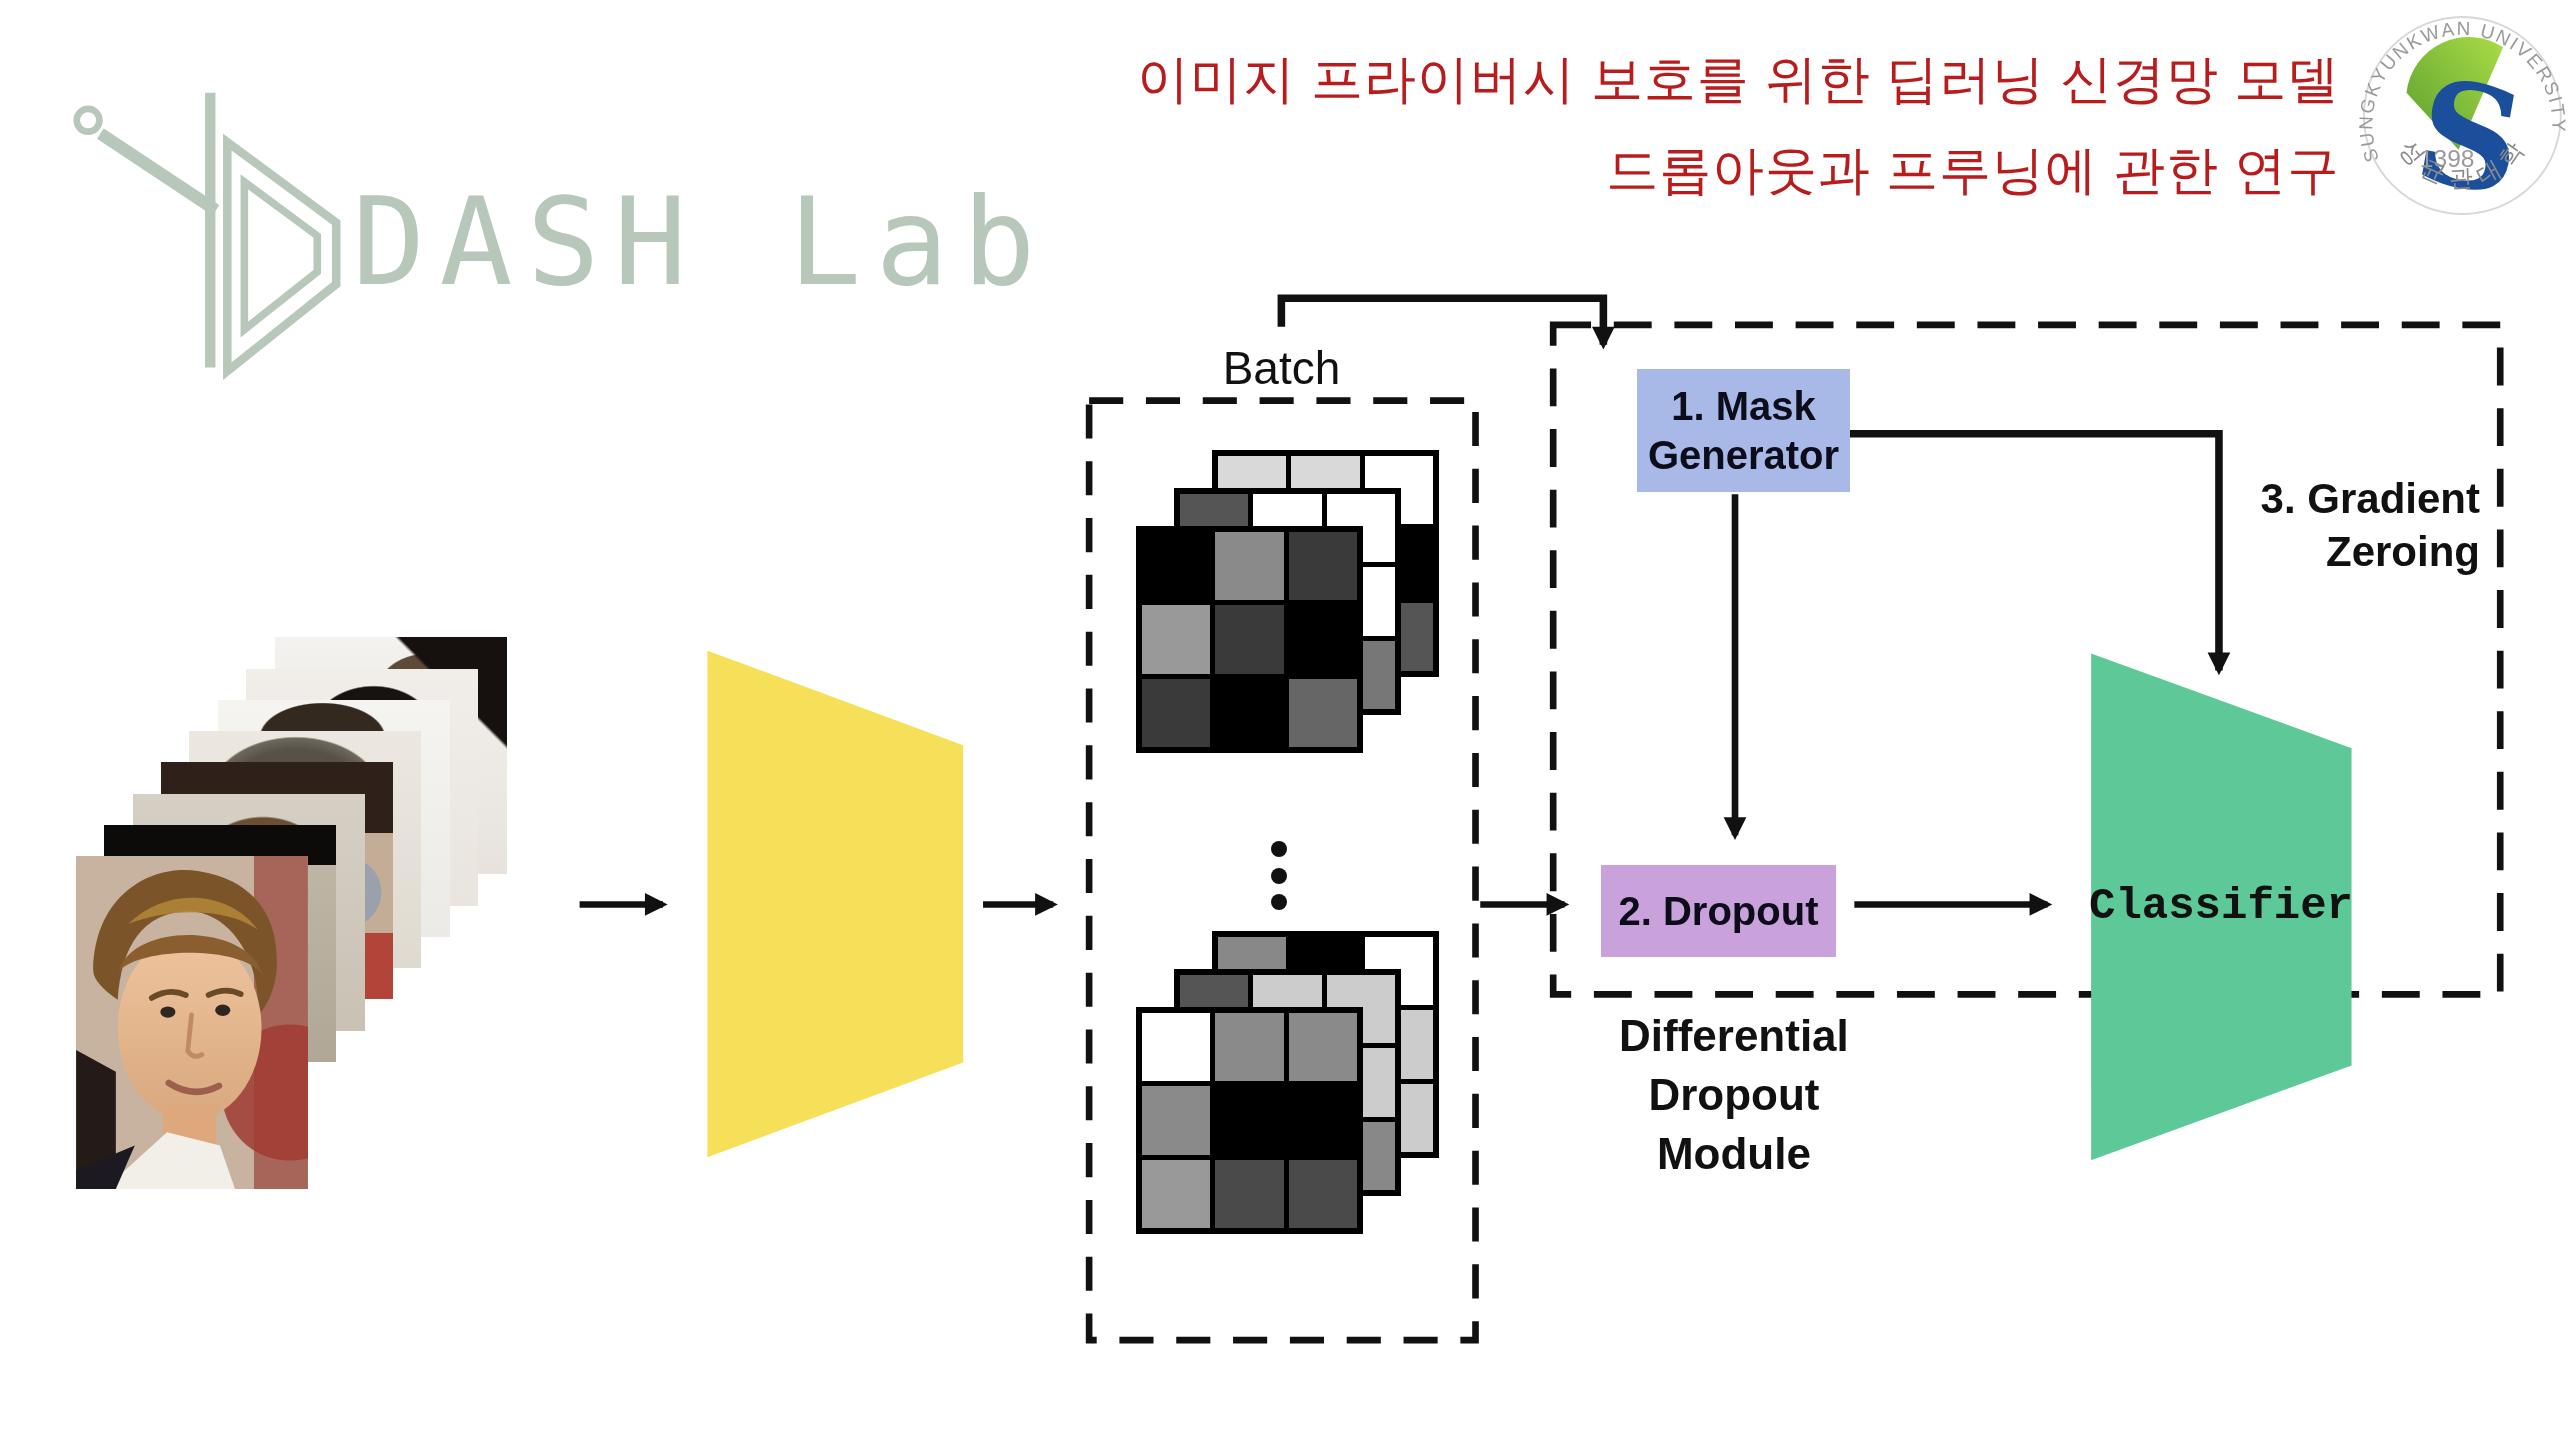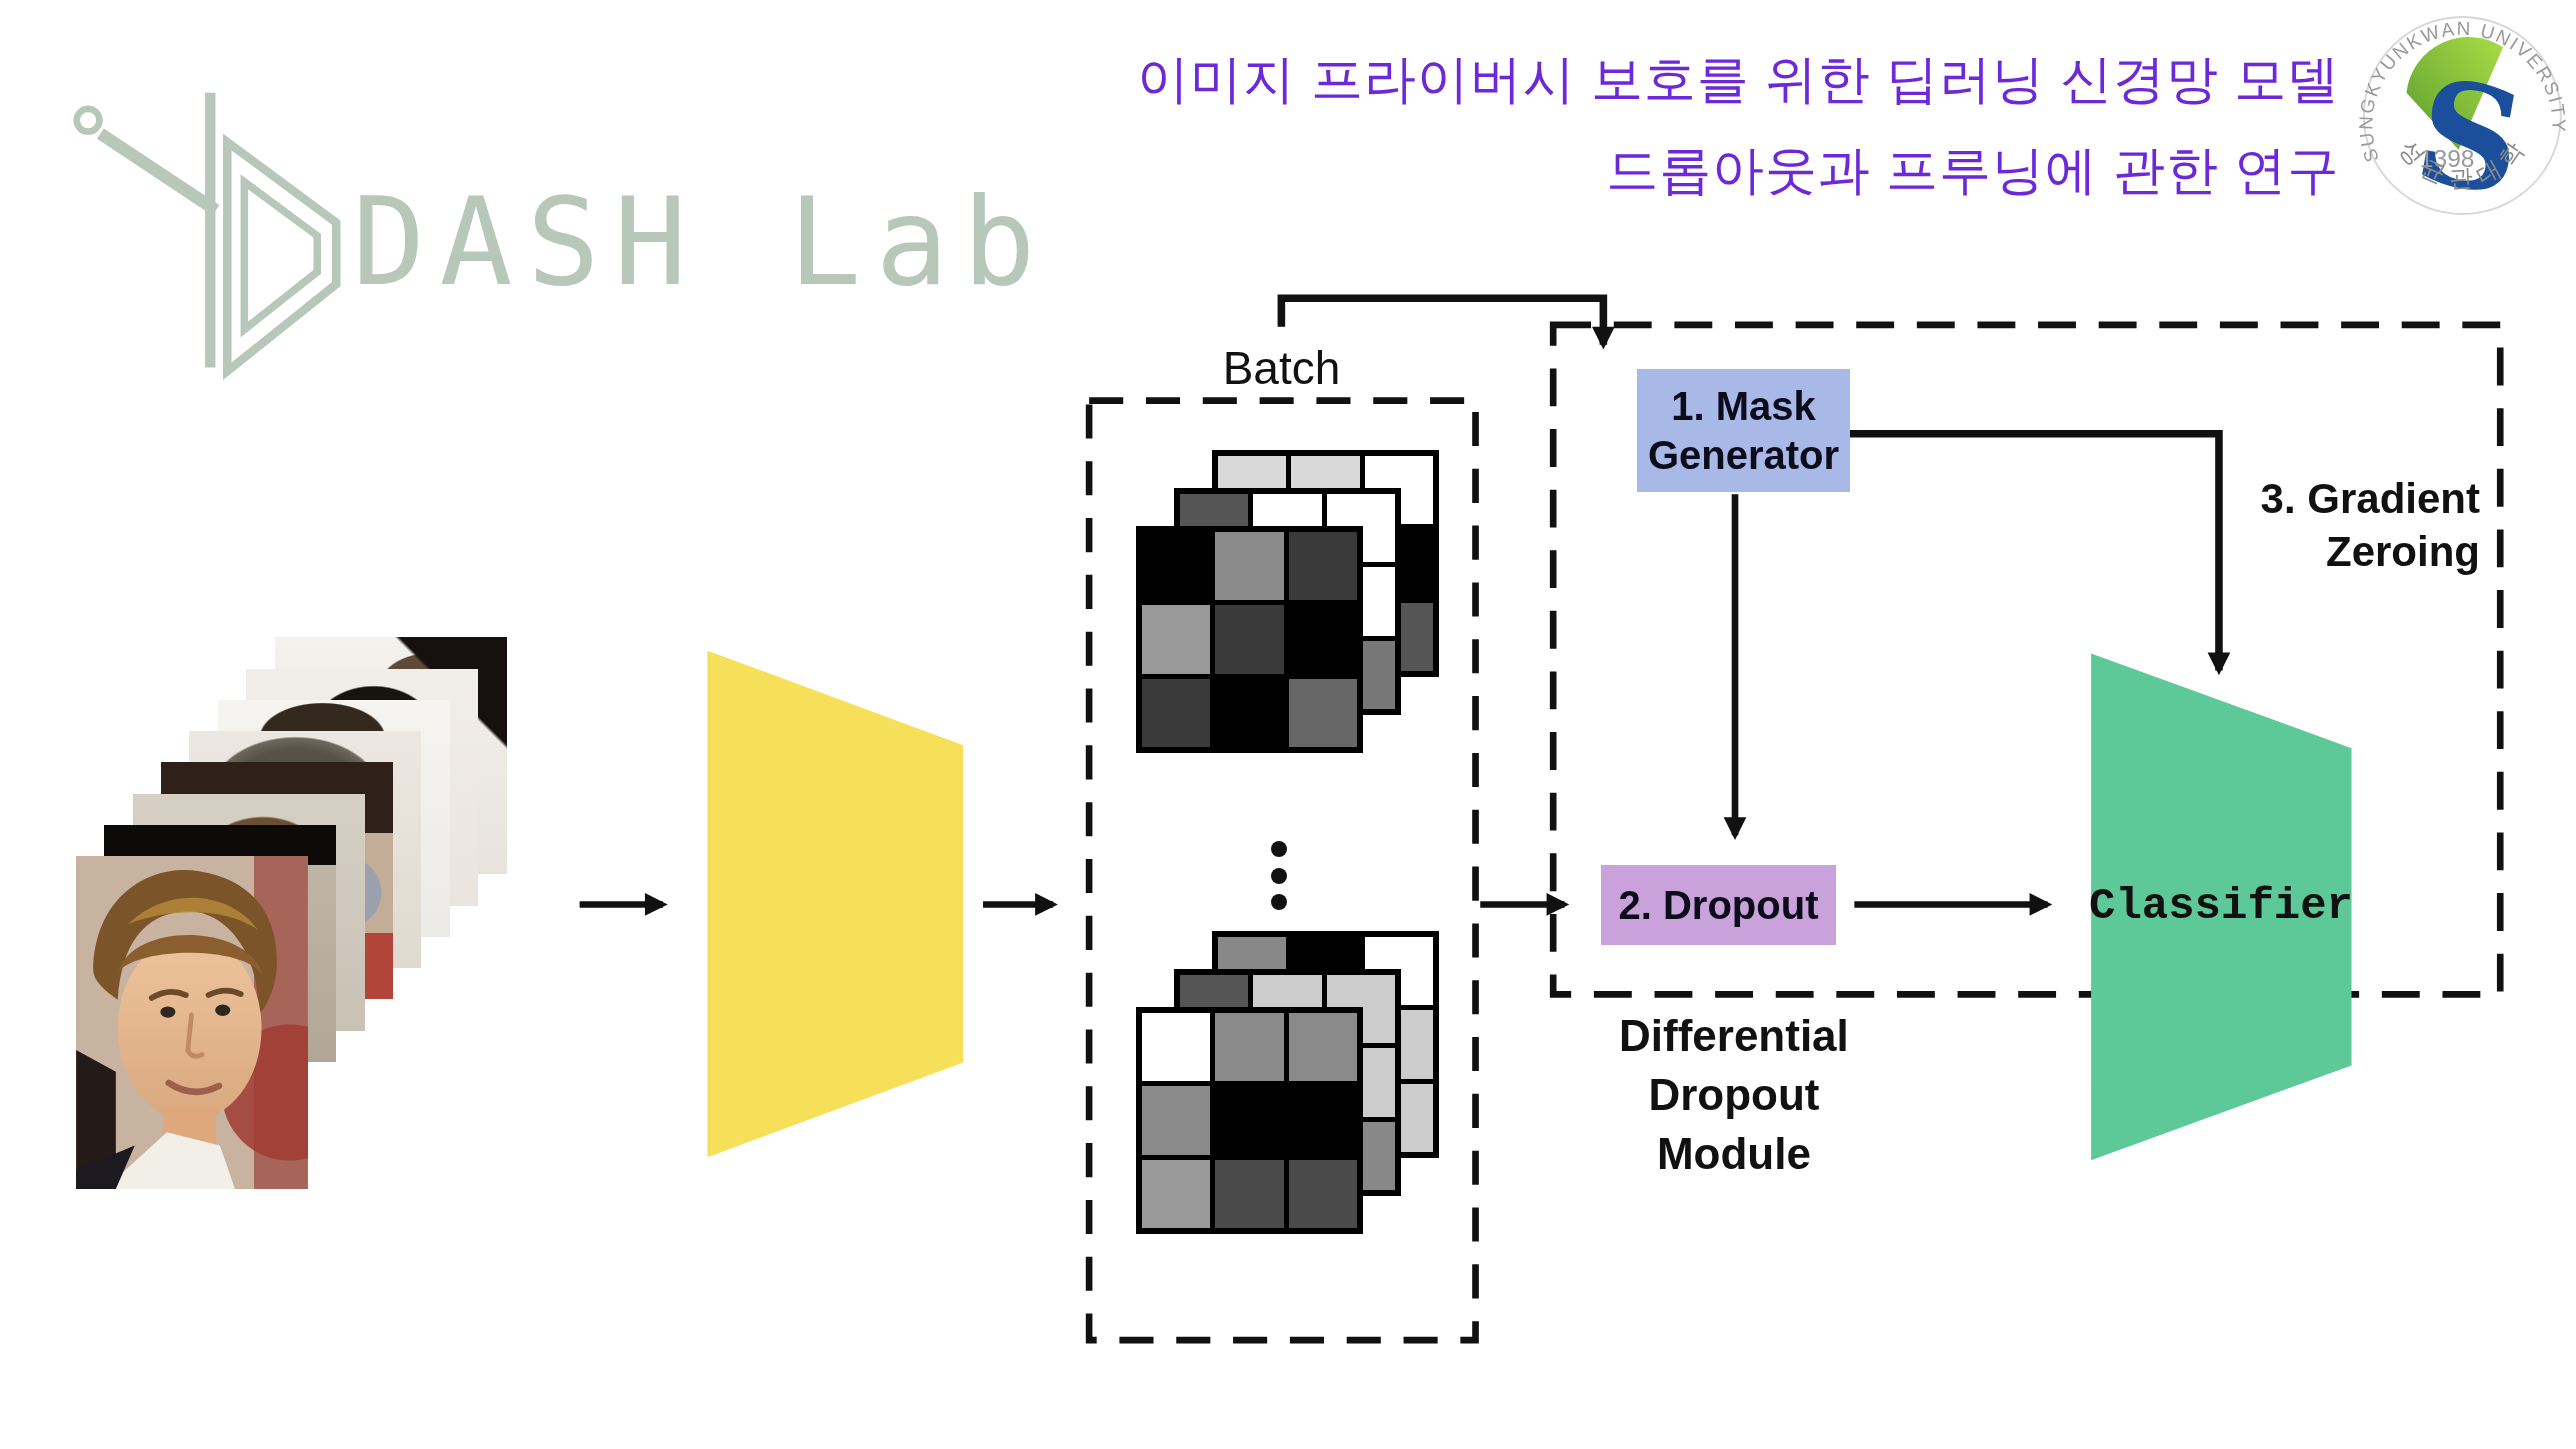--- a/index.html
+++ b/index.html
@@ -3,36 +3,36 @@
 <meta charset="utf-8">
 <style>
   html,body{margin:0;padding:0;background:#fff;}
   #canvas{position:relative;width:2576px;height:1449px;background:#ffffff;overflow:hidden;
           font-family:"Liberation Sans", sans-serif;color:#111;}
   #gfx{position:absolute;left:0;top:0;z-index:1;}
   .hl{position:absolute;z-index:2;text-align:center;}
 
   
   .title-block{right:236px;top:34px;text-align:right;font-size:52px;line-height:91px;
-               color:#6d28d9;letter-spacing:0.9px;}
+               color:#b91c1c;letter-spacing:0.9px;}
 
   
   .batch-label{left:1187px;top:341px;width:189px;text-align:center;font-size:46px;color:#111;}
 
   
   .trap-label{display:flex;flex-direction:column;align-items:center;justify-content:center;
               font-weight:bold;font-size:44px;line-height:55px;color:#111;text-align:center;}
   .fe-label{left:707px;top:651px;width:256px;height:507px;}
   .cl-label{left:2091px;top:653px;width:260px;height:507px;font-family:Liberation Mono, monospace;}
 
   
   .node-box{display:flex;flex-direction:column;align-items:center;justify-content:center;
             font-weight:bold;font-size:40px;line-height:49px;color:#0c0c1a;text-align:center;}
   .mask-box{left:1637px;top:369px;width:213px;height:123px;background:#a8b9e8;}
-  .drop-box{left:1601px;top:865px;width:235px;height:80px;background:#c9a2db;text-align:center;}
+  .drop-box{left:1601px;top:865px;width:235px;height:92px;background:#c9a2db;text-align:center;}
 
   .gz-label{left:2226px;top:472px;width:254px;text-align:right;
             font-weight:bold;font-size:42px;line-height:53px;color:#111;}
   .module-label{left:1619px;top:1006px;font-weight:bold;font-size:44px;line-height:59px;color:#111;}
 
   
   .fgrid{position:absolute;z-index:2;width:227px;height:227px;background:#000;
          display:grid;grid-template-columns:repeat(3,1fr);grid-template-rows:repeat(3,1fr);
          gap:5.7px;padding:5.7px;box-sizing:border-box;}
   .fgrid .cell{width:100%;height:100%;}

